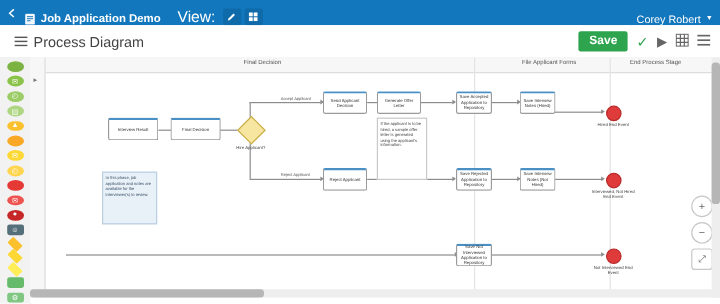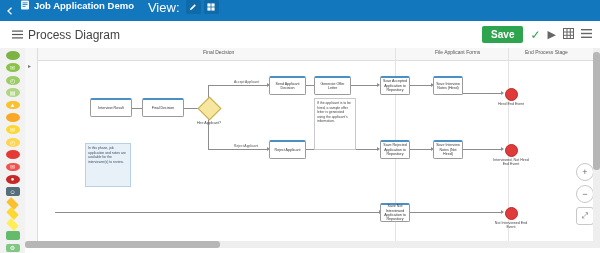--- a/index.html
+++ b/index.html
@@ -1,20 +1,20 @@
 <!DOCTYPE html>
 <html><head>
 <meta charset="utf-8">
 <style>
   html,body{margin:0;padding:0;}
   body{width:600px;height:253px;overflow:hidden;font-family:"Liberation Sans",sans-serif;background:#fff;}
   #app{position:relative;width:600px;height:253px;}
 
   
-  .topbar{position:absolute;left:0;top:0;width:600px;height:21px;background:#1277bd;color:#fff;display:flex;align-items:flex-start;font-size:9px;}
+  .topbar{position:absolute;left:0;top:0;width:600px;height:21px;background:#1277bd;color:#fff;display:flex;align-items:flex-end;font-size:9px;}
   .tb-back{width:20px;height:21px;display:flex;align-items:center;justify-content:center;font-size:11px;}
   .tb-title{font-weight:bold;font-size:9.5px;margin-right:14px;}
   .tb-view{font-size:13px;margin-right:6px;}
   .tb-icon{width:15px;height:14px;border-radius:2px;display:inline-flex;align-items:center;justify-content:center;font-size:8px;margin-right:3px;}
   .tb-icon.pencil{background:#0e6aa8;}
   .tb-icon.grid{background:#0e6aa8;}
   .tb-user{margin-left:auto;display:flex;align-items:center;font-size:9px;padding-right:6px;}
   .caret{margin-left:4px;font-size:6px;}
 
   
@@ -89,20 +89,24 @@
         </svg>
     </span>
     <span class="tb-icon grid">
       <svg width="8" height="8" viewBox="0 0 10 10">
           <rect x="0.5" y="0.5" width="4" height="4" fill="#fff"></rect>
           <rect x="5.5" y="0.5" width="4" height="4" fill="#fff"></rect>
           <rect x="0.5" y="5.5" width="4" height="4" fill="#fff"></rect>
           <rect x="5.5" y="5.5" width="4" height="4" fill="#fff"></rect>
         </svg>
     </span>
+    <div class="tb-user">
+      <span>Corey Robert</span>
+      <span class="caret">▼</span>
+    </div>
   </div>
 
   <div class="secbar">
     <div class="hamburger">
       <svg width="11" height="9" viewBox="0 0 11 9">
           <rect x="0" y="0.5" width="11" height="1.2" fill="#555"></rect>
           <rect x="0" y="3.9" width="11" height="1.2" fill="#555"></rect>
           <rect x="0" y="7.3" width="11" height="1.2" fill="#555"></rect>
         </svg>
     </div>

